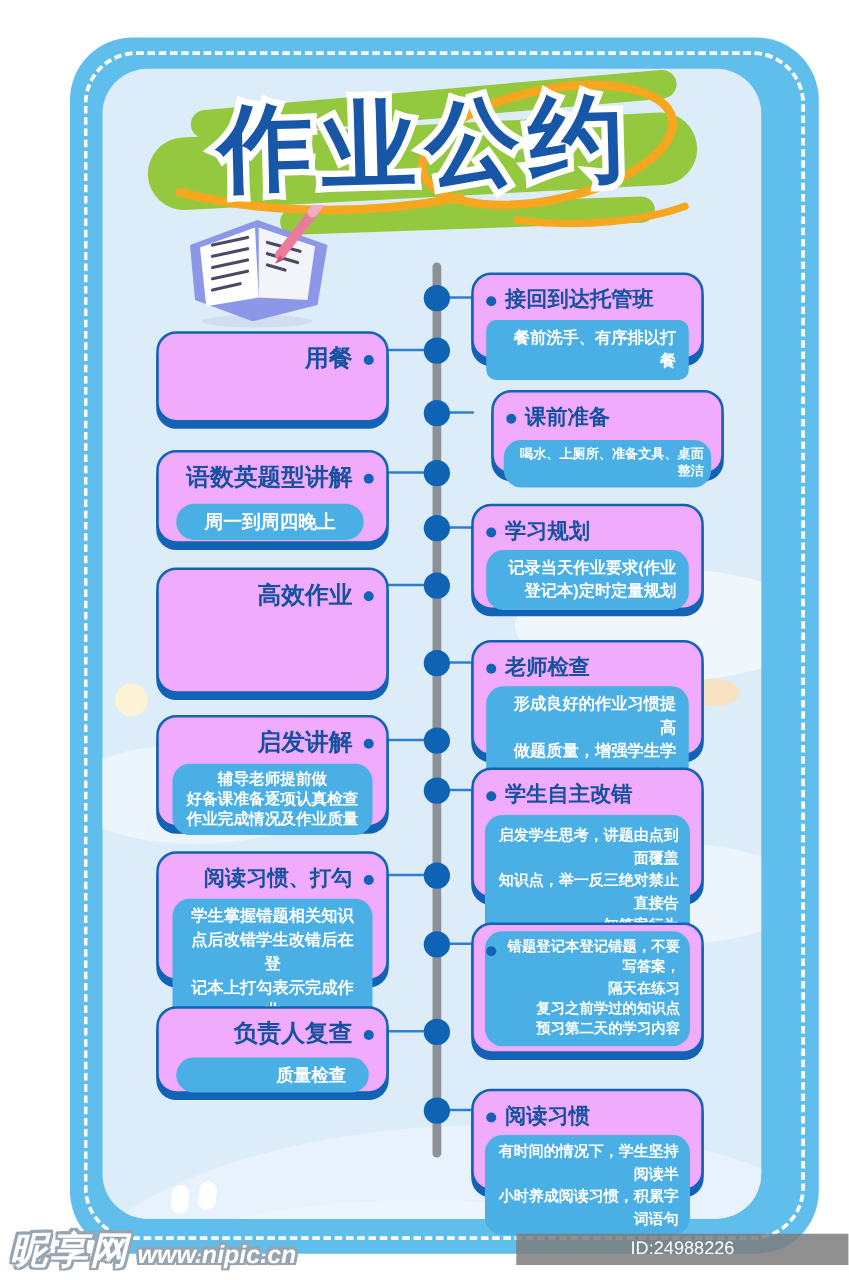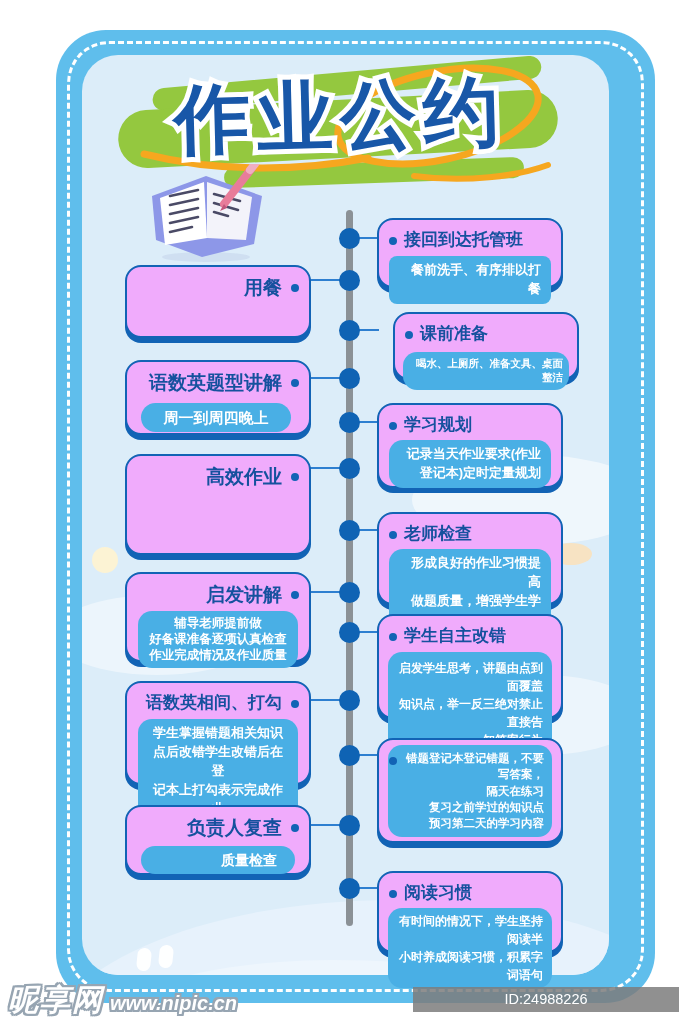--- a/index.html
+++ b/index.html
@@ -166,21 +166,21 @@
 
   <div class="box left" style="top:572px;height:90px;">
     <div class="box-head">启发讲解</div>
     <span class="head-dot"></span>
     <div class="pill c f125" style="margin:4px 11px 0 11px;padding:4px 8px;">辅导老师提前做
 好备课准备逐项认真检查
 作业完成情况及作业质量</div>
   </div>
 
   <div class="box left" style="top:681px;height:104px;">
-    <div class="box-head" style="font-size:17px;">语数英相间、打勾</div>
+    <div class="box-head" style="font-size:17px;">阅读习惯、打勾</div>
     <span class="head-dot"></span>
     <div class="pill c f13" style="margin:6px 11px 0 11px;">学生掌握错题相关知识
 点后改错学生改错后在登
 记本上打勾表示完成作业</div>
   </div>
 
   <div class="box left" style="top:805px;height:70px;">
     <div class="box-head">负责人复查</div>
     <span class="head-dot"></span>
     <div class="pill rgt f15" style="margin:6px 14px 0 14px;padding-right:18px;font-size:14px;">质量检查</div>

